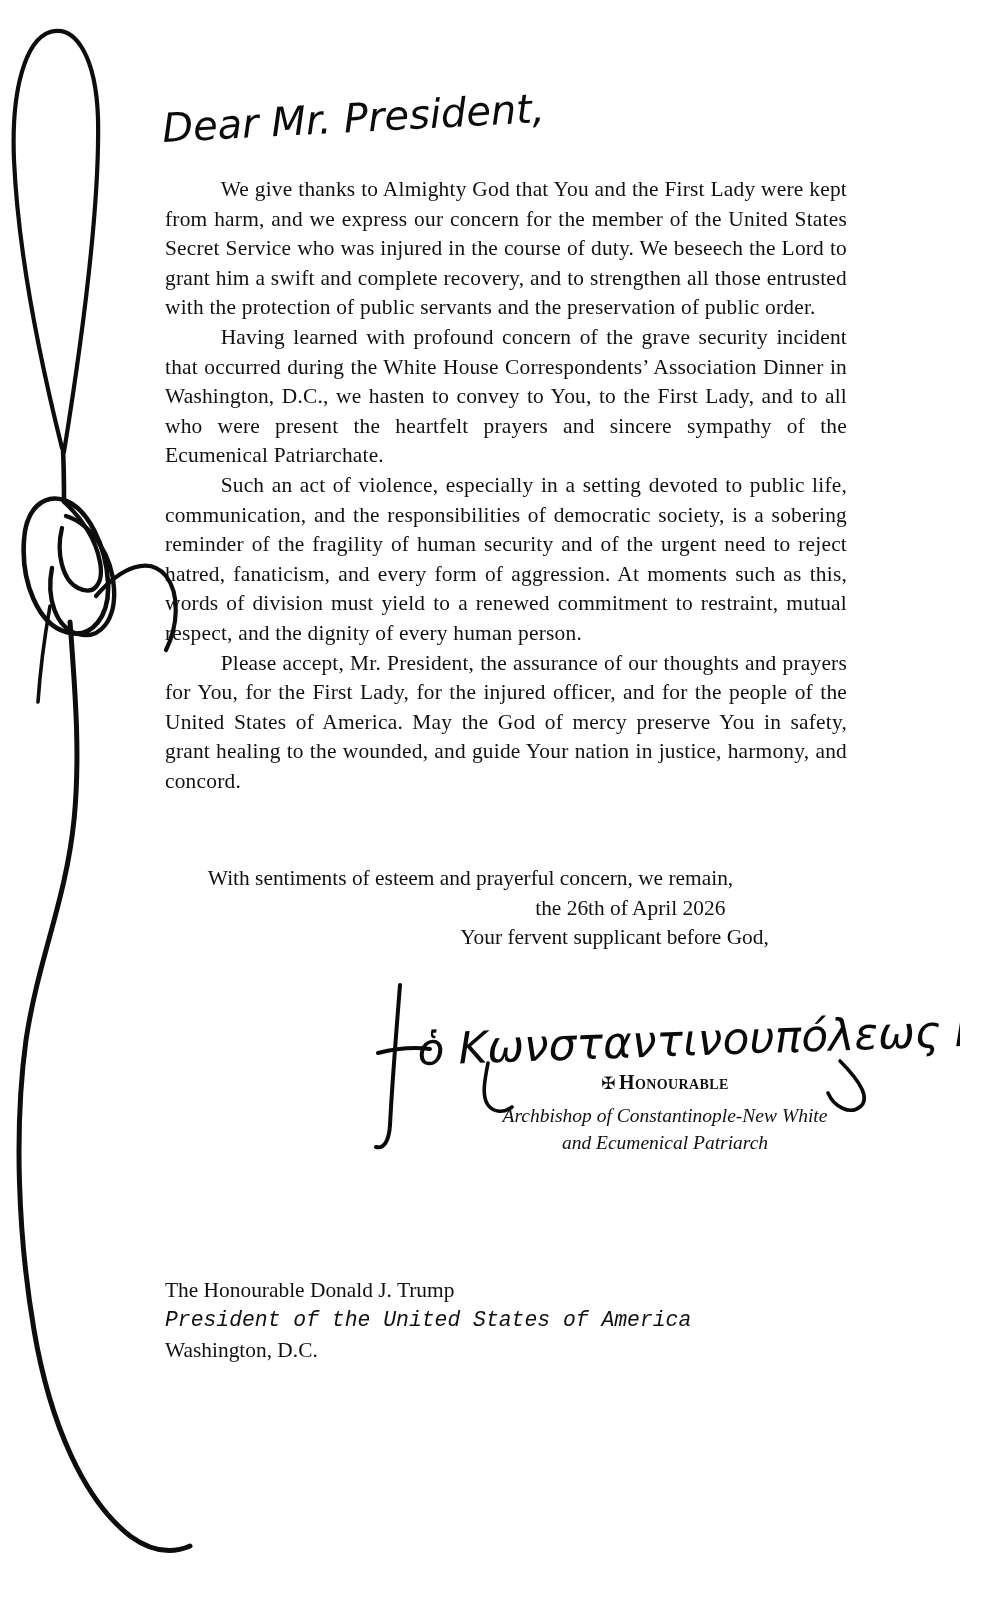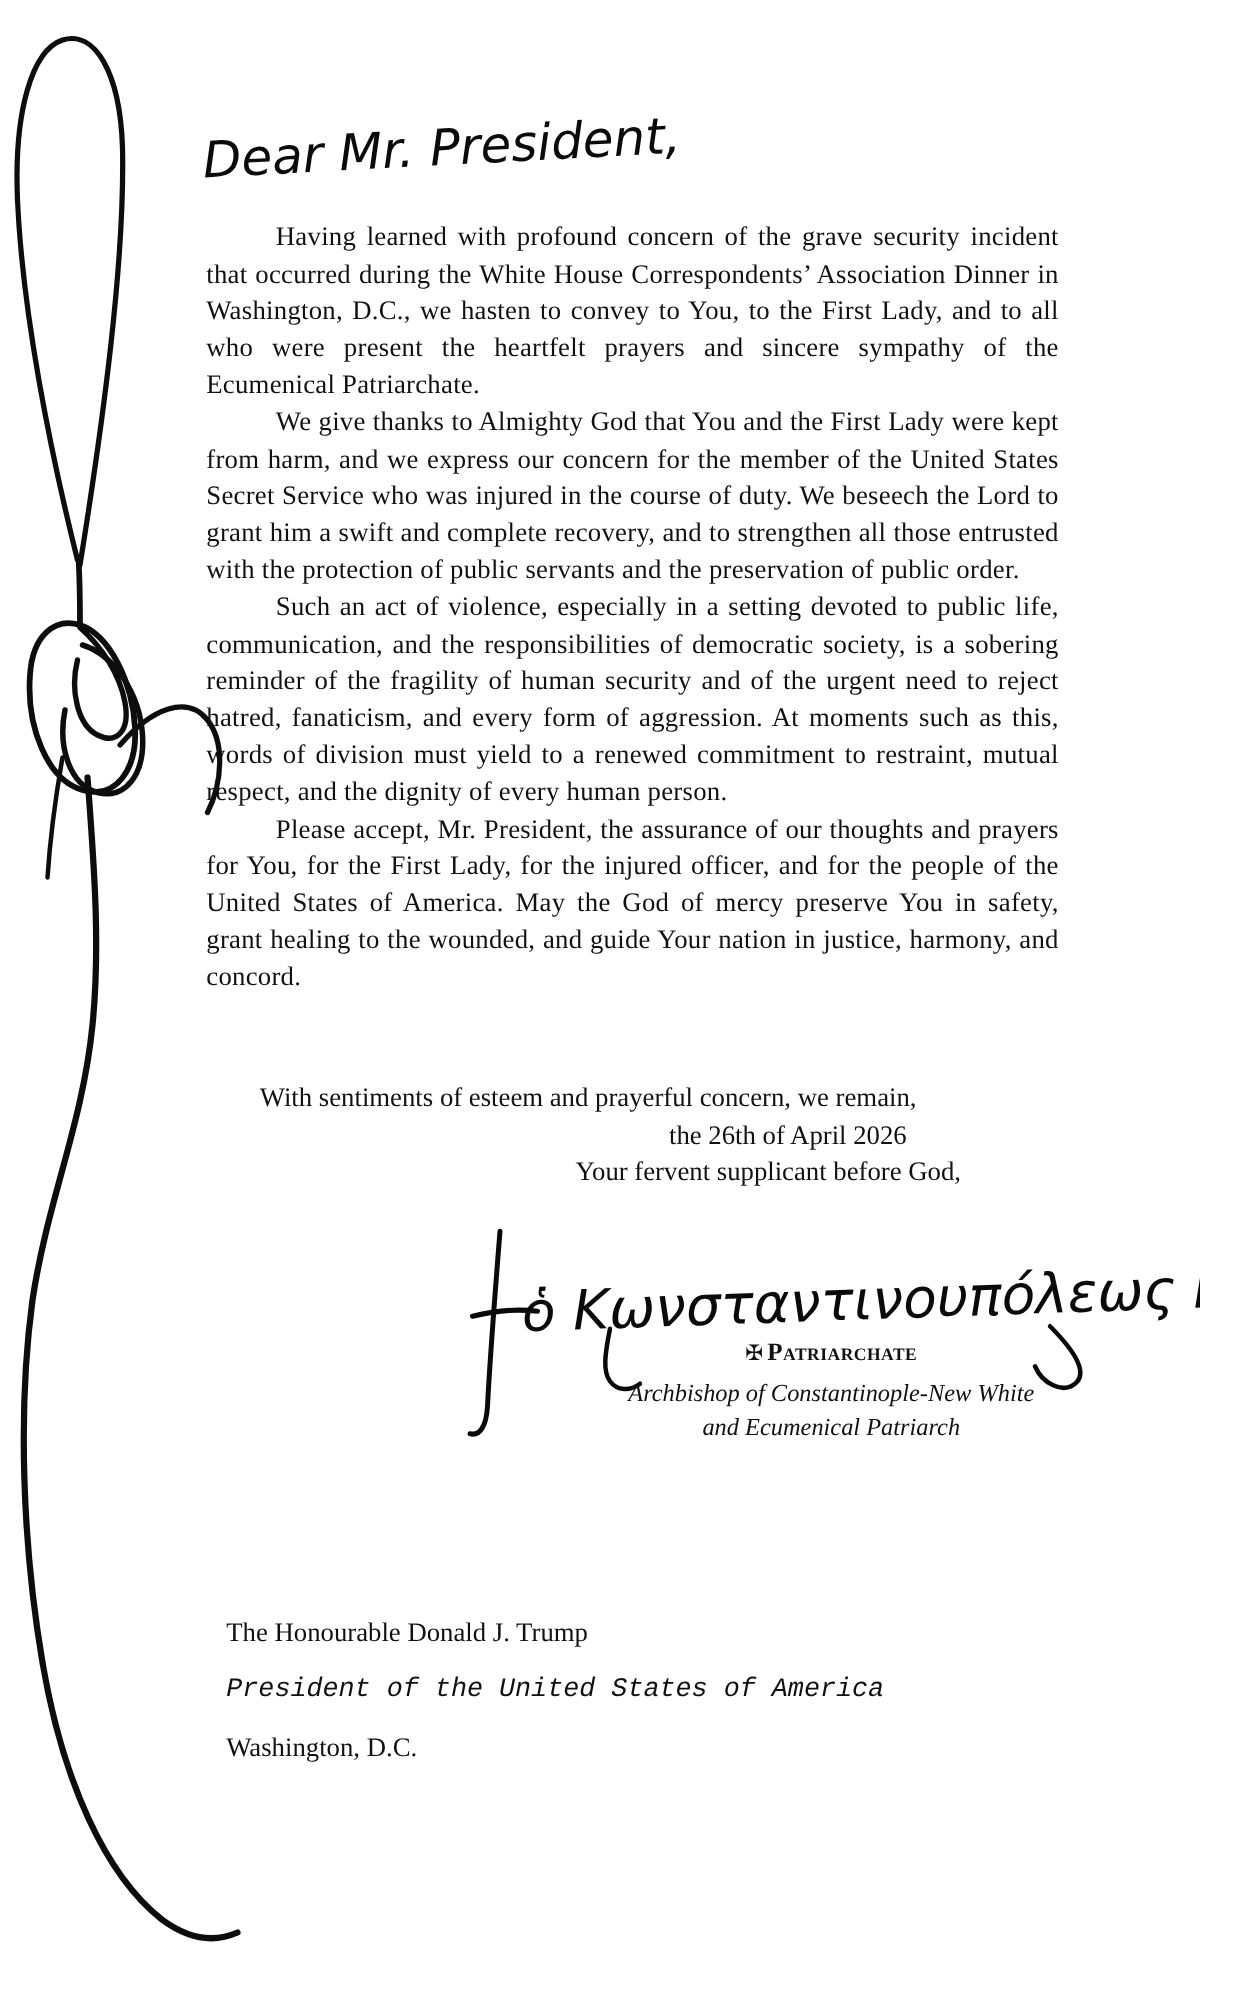--- a/index.html
+++ b/index.html
@@ -127,21 +127,21 @@
 
   
   #address {
     position: absolute;
     left: 165px;
     top: 1276px;
     width: 520px;
     font-size: 21.4px;
     line-height: 29.8px;
   }
-  #address p { margin: 16px; white-space: nowrap; }
+  #address p { margin: 0; white-space: nowrap; }
   #address p.italic { font-style: italic; font-family: Liberation Mono, monospace; }
 </style>
 </head>
 <body>
 
 <div id="page">
 
   <svg id="flourish" viewBox="0 0 230 1600" xmlns="http://www.w3.org/2000/svg" aria-hidden="true">
     <g fill="none" stroke="#0d0d0d" stroke-linecap="round" stroke-linejoin="round">
 
@@ -169,22 +169,22 @@
     </g>
   </svg>
 
   <div id="salutation">
     <svg viewBox="0 0 560 70" width="560" height="70" xmlns="http://www.w3.org/2000/svg">
       <text class="hw-text" x="0" y="50" transform="rotate(-3 0 50)">Dear Mr. President,</text>
     </svg>
   </div>
 
   <div id="body-block">
+    <p class="para">We give thanks to Almighty God that You and the First Lady were kept from harm, and we express our concern for the member of the United States Secret Service who was injured in the course of duty. We beseech the Lord to grant him a swift and complete recovery, and to strengthen all those entrusted with the protection of public servants and the preservation of public order.</p>
     <p class="para">Having learned with profound concern of the grave security incident that occurred during the White House Correspondents’ Association Dinner in Washington, D.C., we hasten to convey to You, to the First Lady, and to all who were present the heartfelt prayers and sincere sympathy of the Ecumenical Patriarchate.</p>
-    <p class="para">We give thanks to Almighty God that You and the First Lady were kept from harm, and we express our concern for the member of the United States Secret Service who was injured in the course of duty. We beseech the Lord to grant him a swift and complete recovery, and to strengthen all those entrusted with the protection of public servants and the preservation of public order.</p>
     <p class="para">Such an act of violence, especially in a setting devoted to public life, communication, and the responsibilities of democratic society, is a sobering reminder of the fragility of human security and of the urgent need to reject hatred, fanaticism, and every form of aggression. At moments such as this, words of division must yield to a renewed commitment to restraint, mutual respect, and the dignity of every human person.</p>
     <p class="para">Please accept, Mr. President, the assurance of our thoughts and prayers for You, for the First Lady, for the injured officer, and for the people of the United States of America. May the God of mercy preserve You in safety, grant healing to the wounded, and guide Your nation in justice, harmony, and concord.</p>
   </div>
 
   <div id="closing">
     <p class="close-line close-remain">With sentiments of esteem and prayerful concern, we remain,</p>
     <p class="close-line close-ind2">the 26th of April 2026</p>
     <p class="close-line close-ind3">Your fervent supplicant before God,</p>
   </div>
 
@@ -196,21 +196,21 @@
         <path d="M8 88 C 24 84 44 82 60 84" stroke-width="4"></path>
 
         <path d="M118 98 C 114 118 112 132 118 140 C 124 148 134 148 142 142" stroke-width="3.6"></path>
 
         <path d="M470 96 C 492 118 500 134 490 142 C 480 150 464 142 458 128" stroke-width="3.6"></path>
       </g>
       <text class="sig-greek" x="48" y="100" transform="rotate(-2 48 100)">ὁ Κωνσταντινουπόλεως Βαρθολομαῖος</text>
     </svg>
 
     <div id="sig-name">
-      <span class="cross">✠</span><span>Patriarchate</span>
+      <span class="cross">✠</span><span>Honourable</span>
     </div>
     <div class="sig-title" id="sig-title-1">Archbishop of Constantinople-New White</div>
     <div class="sig-title" id="sig-title-2">and Ecumenical Patriarch</div>
   </div>
 
   <div id="address">
     <p>The Honourable Donald J. Trump</p>
     <p class="italic">President of the United States of America</p>
     <p>Washington, D.C.</p>
   </div>

